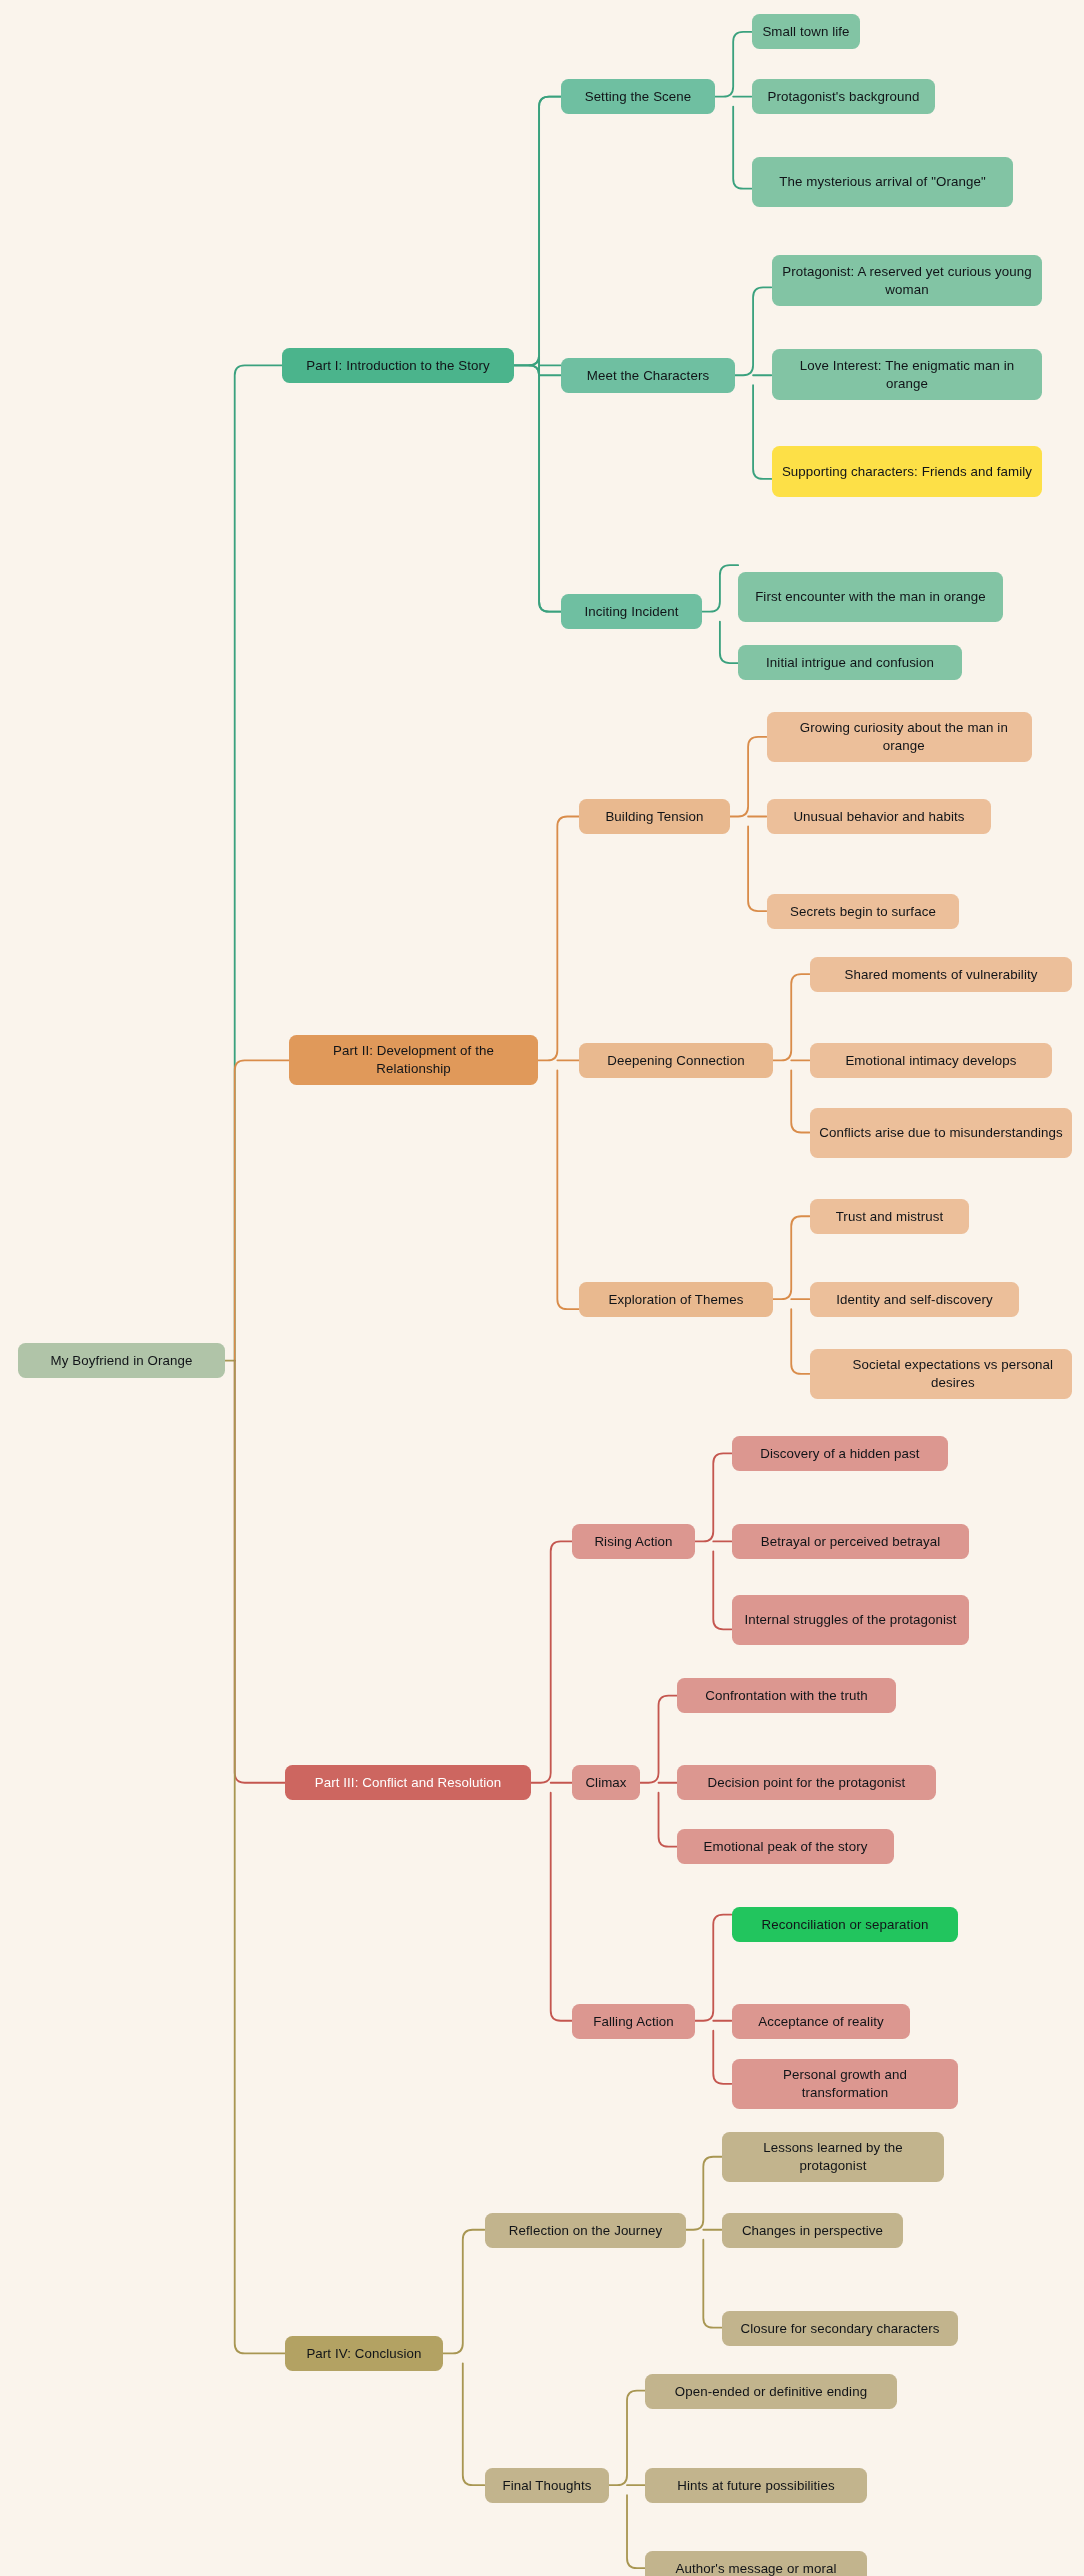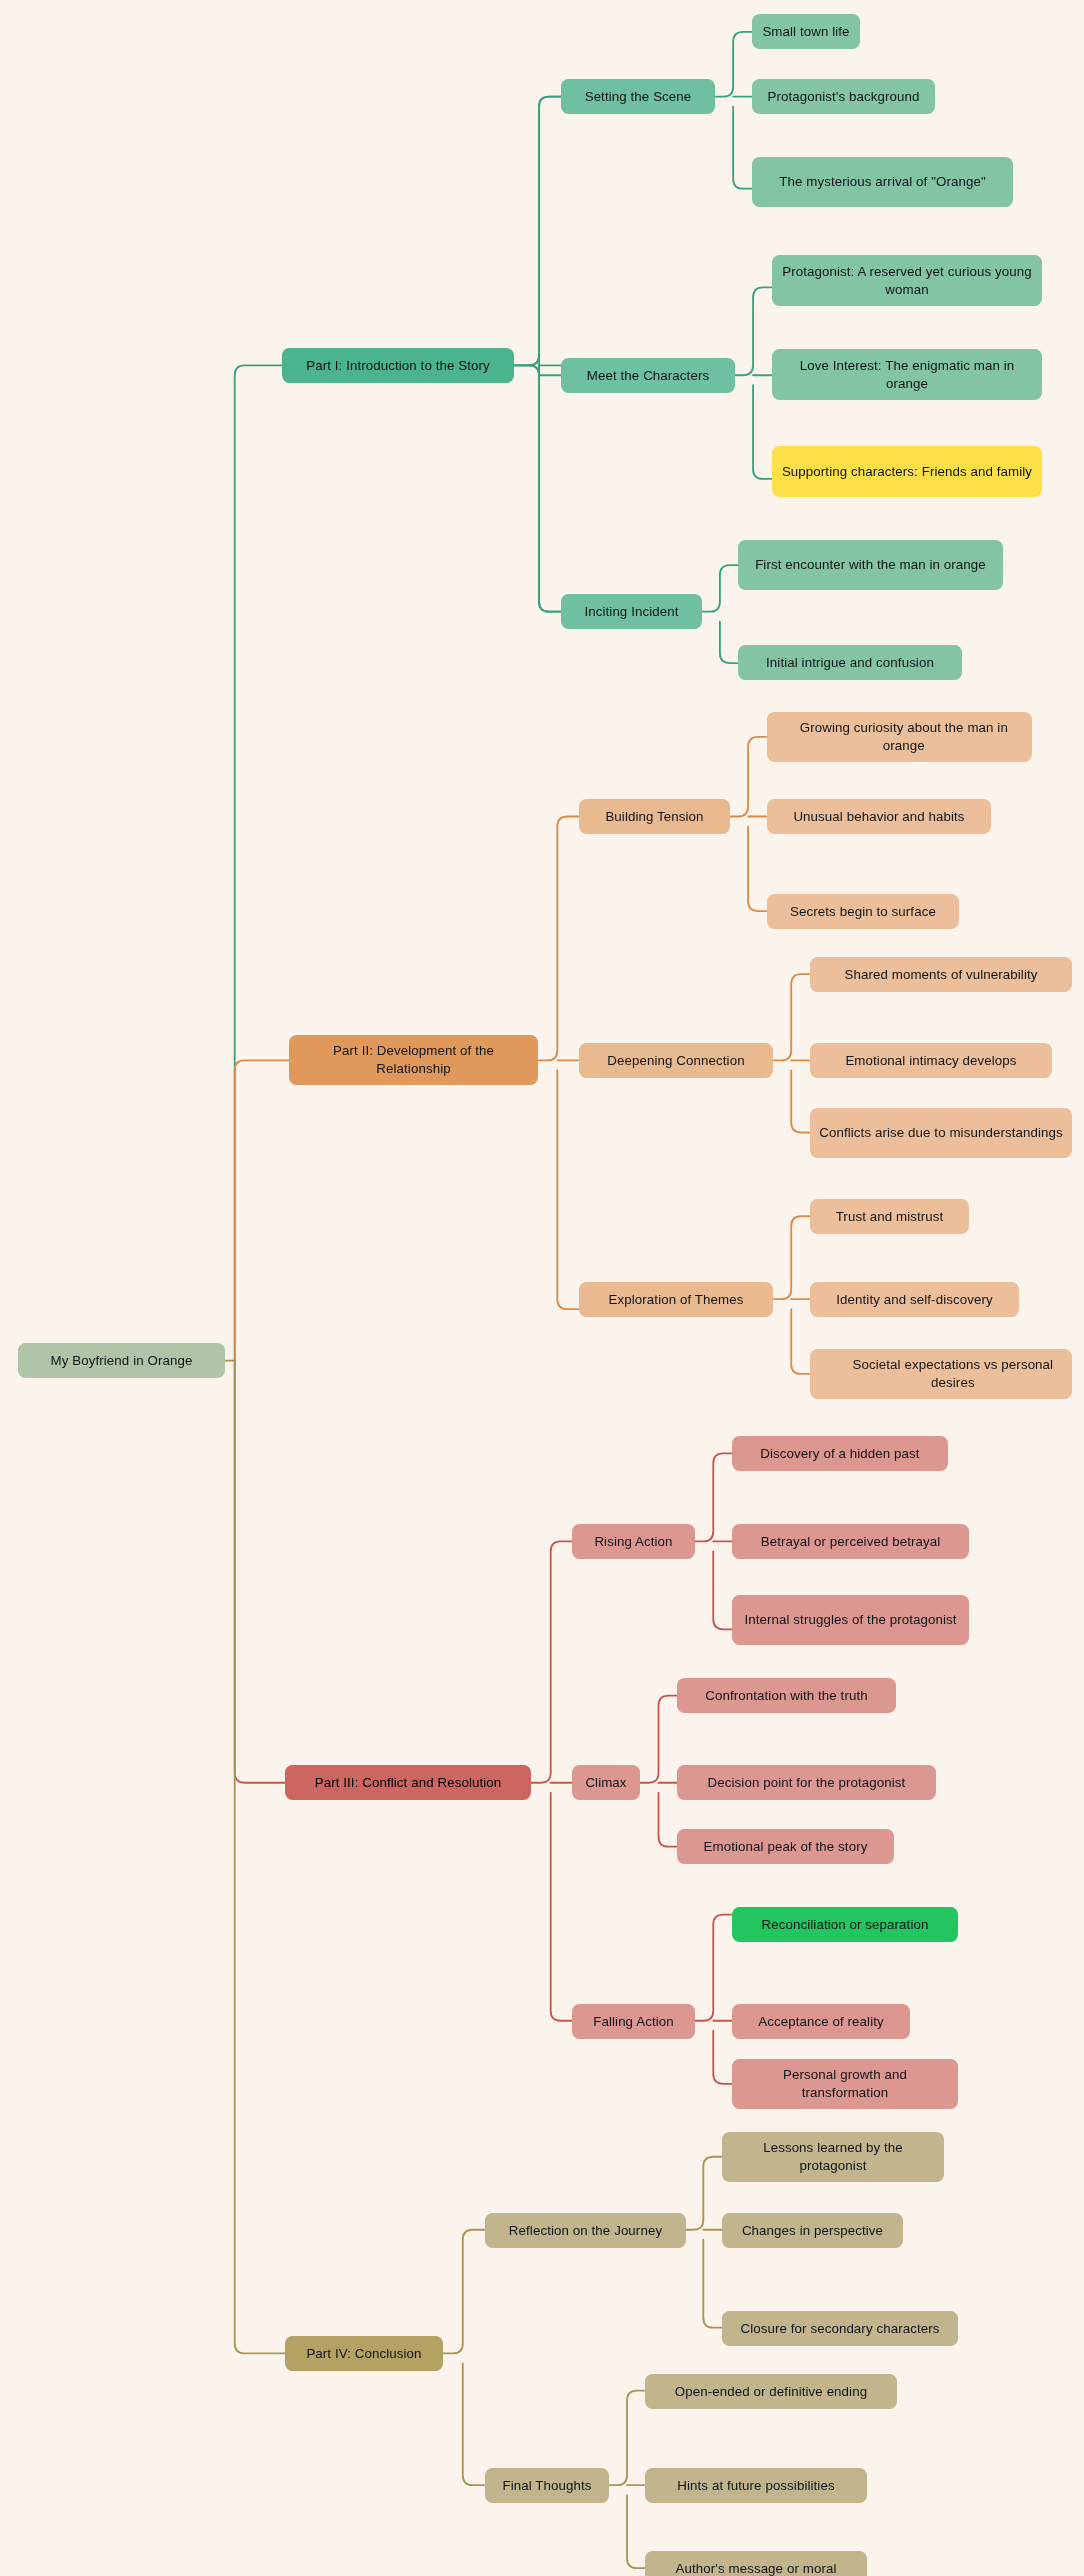--- a/index.html
+++ b/index.html
@@ -16,21 +16,21 @@
     box-sizing:border-box;
     display:flex;align-items:center;justify-content:center;
     text-align:center;
     border-radius:7.5px;
     color:#111418;
     font-size:13.3px;
     line-height:1.35;
     padding:5px 8.3px;
     letter-spacing:0.1px;
   }
-  .node.white{color:#000000;}
+  .node.white{color:#ffffff;}
   .node.root{font-size:13.3px;}
 </style>
 </head>
 <body>
 
 <div id="canvas">
 
   <svg id="edges" viewBox="0 0 1307 3105">
     <g fill="none" stroke-width="2.2" stroke-linecap="round">
 
@@ -116,21 +116,21 @@
   <div class="node" style="left:752px;top:14px;width:108px;height:35px;background:#82c4a4;">Small town life</div>
   <div class="node" style="left:752px;top:79px;width:183px;height:35px;background:#82c4a4;">Protagonist's background</div>
   <div class="node" style="left:752px;top:157px;width:261px;height:50px;background:#82c4a4;">The mysterious arrival of "Orange"</div>
 
   <div class="node" style="left:561px;top:358px;width:174px;height:35px;background:#6fbfa1;">Meet the Characters</div>
   <div class="node" style="left:772px;top:255px;width:270px;height:51px;background:#82c4a4;">Protagonist: A reserved yet curious young woman</div>
   <div class="node" style="left:772px;top:349px;width:270px;height:51px;background:#82c4a4;">Love Interest: The enigmatic man in orange</div>
   <div class="node" style="left:772px;top:446px;width:270px;height:51px;background:#fde047;">Supporting characters: Friends and family</div>
 
   <div class="node" style="left:561px;top:594px;width:141px;height:35px;background:#6fbfa1;">Inciting Incident</div>
-  <div class="node" style="left:738px;top:540px;width:265px;height:50px;background:#82c4a4;">First encounter with the man in orange</div>
+  <div class="node" style="left:738px;top:572px;width:265px;height:50px;background:#82c4a4;">First encounter with the man in orange</div>
   <div class="node" style="left:738px;top:645px;width:224px;height:35px;background:#82c4a4;">Initial intrigue and confusion</div>
 
   <div class="node" style="left:289px;top:1035px;width:249px;height:50px;background:#e0995a;">Part II: Development of the Relationship</div>
 
   <div class="node" style="left:579px;top:799px;width:151px;height:35px;background:#e9b98f;">Building Tension</div>
   <div class="node" style="left:767px;top:712px;width:265px;height:50px;background:#ecbf9a;padding-left:17px;">Growing curiosity about the man in orange</div>
   <div class="node" style="left:767px;top:799px;width:224px;height:35px;background:#ecbf9a;">Unusual behavior and habits</div>
   <div class="node" style="left:767px;top:894px;width:192px;height:35px;background:#ecbf9a;">Secrets begin to surface</div>
 
   <div class="node" style="left:579px;top:1043px;width:194px;height:35px;background:#e9b98f;">Deepening Connection</div>

